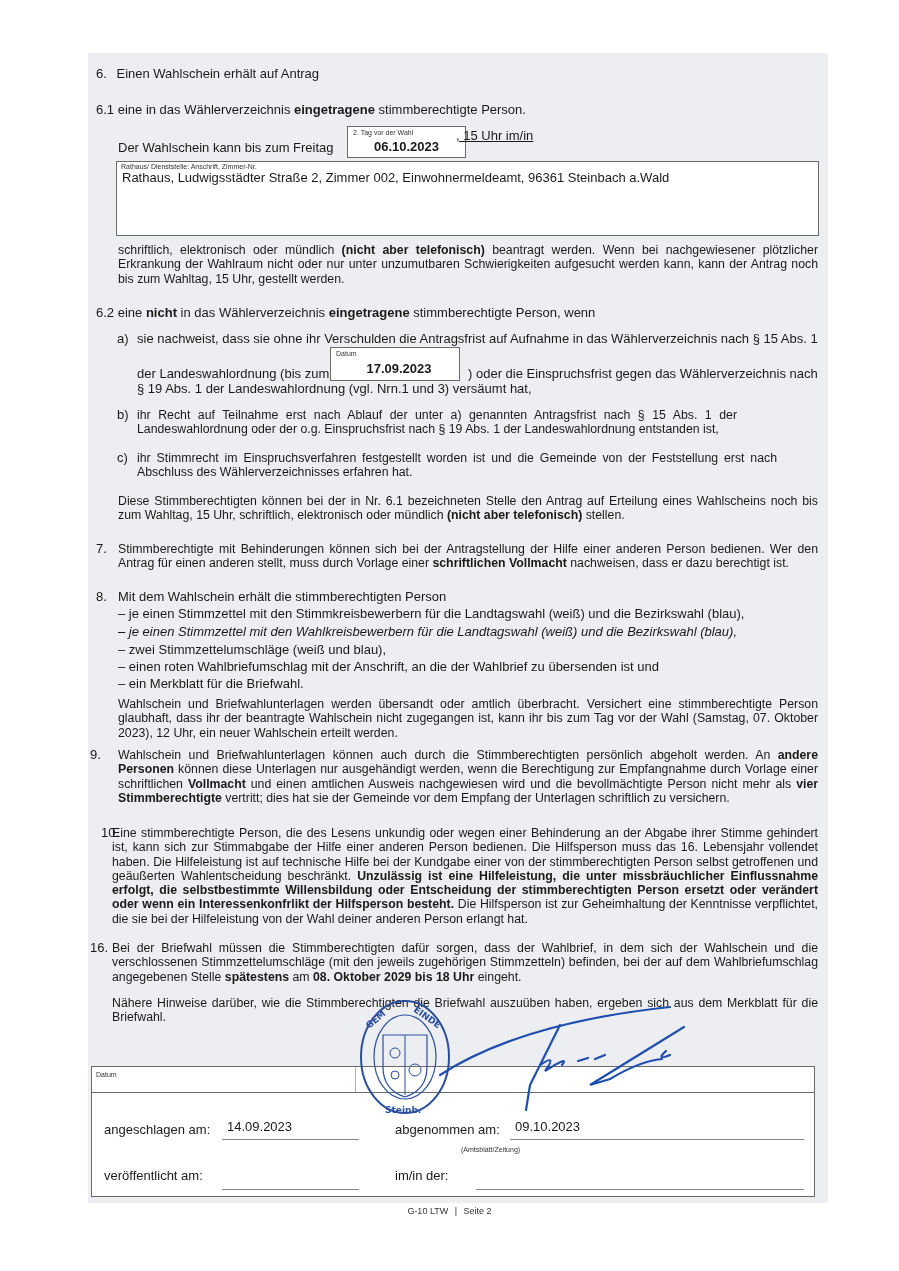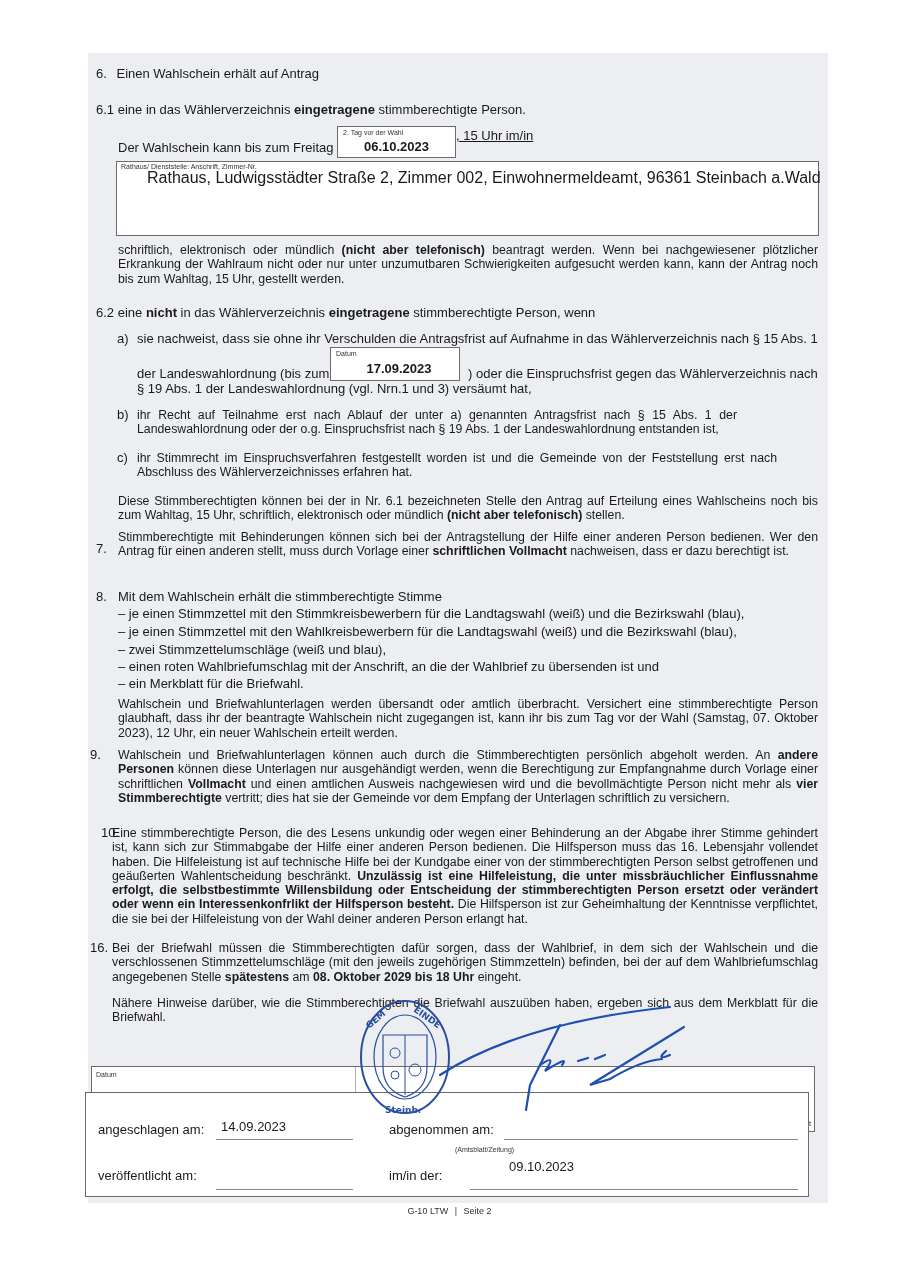--- a/index.html
+++ b/index.html
@@ -31,29 +31,29 @@
   <span>6.</span>
   <span style="margin-left:6px;">Einen Wahlschein erhält auf Antrag</span>
 </div>
 
 <div class="abs t" style="left:96px;top:103px;">
   <span>6.1</span>
   <span>eine in das Wählerverzeichnis </span><b>eingetragene</b><span> stimmberechtigte Person.</span>
 </div>
 
 <div class="abs t" style="left:118px;top:141px;">Der Wahlschein kann bis zum Freitag</div>
-<div class="box" style="left:337px;top:126px;width:117px;height:30px;">
+<div class="box" style="left:347px;top:126px;width:117px;height:30px;">
   <div class="tiny abs" style="left:5px;top:2px;">2. Tag vor der Wahl</div>
   <div class="abs t" style="left:0;top:13px;width:117px;text-align:center;font-weight:bold;">06.10.2023</div>
 </div>
 <div class="abs t" style="left:456px;top:129px;text-decoration:underline;">, 15 Uhr im/in</div>
 
 <div class="box" style="left:116px;top:161px;width:701px;height:73px;">
   <div class="tiny abs" style="left:4px;top:1px;">Rathaus/ Dienststelle: Anschrift, Zimmer-Nr.</div>
-  <div class="abs t" style="left:5px;top:9px;font-size:16px;margin-left:25px;">Rathaus, Ludwigsstädter Straße 2, Zimmer 002, Einwohnermeldeamt, 96361 Steinbach a.Wald</div>
+  <div class="abs t" style="left:5px;top:9px;font-size:13px;">Rathaus, Ludwigsstädter Straße 2, Zimmer 002, Einwohnermeldeamt, 96361 Steinbach a.Wald</div>
 </div>
 
 <div class="abs j" style="left:118px;top:243px;width:700px;">
   <span>schriftlich, elektronisch oder mündlich </span><b>(nicht aber telefonisch)</b><span> beantragt werden. Wenn bei nachgewiesener plötzlicher Erkrankung der Wahlraum nicht oder nur unter unzumutbaren Schwierigkeiten aufgesucht werden kann, kann der Antrag noch bis zum Wahltag, 15 Uhr, gestellt werden.</span>
 </div>
 
 <div class="abs t" style="left:96px;top:306px;">
   <span>6.2</span>
   <span>eine </span><b>nicht</b><span> in das Wählerverzeichnis </span><b>eingetragene</b><span> stimmberechtigte Person, wenn</span>
 </div>
@@ -72,28 +72,28 @@
 <div class="abs j" style="left:137px;top:408px;width:600px;">ihr Recht auf Teilnahme erst nach Ablauf der unter a) genannten Antragsfrist nach § 15 Abs. 1 der Landeswahlordnung oder der o.g. Einspruchsfrist nach § 19 Abs. 1 der Landeswahlordnung entstanden ist,</div>
 
 <div class="abs t" style="left:117px;top:451px;">c)</div>
 <div class="abs j" style="left:137px;top:451px;width:640px;">ihr Stimmrecht im Einspruchsverfahren festgestellt worden ist und die Gemeinde von der Feststellung erst nach Abschluss des Wählerverzeichnisses erfahren hat.</div>
 
 <div class="abs j" style="left:118px;top:494px;width:700px;">
   <span>Diese Stimmberechtigten können bei der in Nr. 6.1 bezeichneten Stelle den Antrag auf Erteilung eines Wahlscheins noch bis zum Wahltag, 15 Uhr, schriftlich, elektronisch oder mündlich </span><b>(nicht aber telefonisch)</b><span> stellen.</span>
 </div>
 
 <div class="abs t" style="left:96px;top:542px;">7.</div>
-<div class="abs j" style="left:118px;top:530px;width:700px;">
+<div class="abs j" style="left:118px;top:542px;width:700px;">
   <span>Stimmberechtigte mit Behinderungen können sich bei der Antragstellung der Hilfe einer anderen Person bedienen. Wer den Antrag für einen anderen stellt, muss durch Vorlage einer </span><b>schriftlichen Vollmacht</b><span> nachweisen, dass er dazu berechtigt ist.</span>
 </div>
 
 <div class="abs t" style="left:96px;top:590px;">8.</div>
-<div class="abs t" style="left:118px;top:590px;">Mit dem Wahlschein erhält die stimmberechtigte Stimme</div>
+<div class="abs t" style="left:118px;top:590px;">Mit dem Wahlschein erhält die stimmberechtigten Person</div>
 <div class="abs t" style="left:118px;top:607px;">– je einen Stimmzettel mit den Stimmkreisbewerbern für die Landtagswahl (weiß) und die Bezirkswahl (blau),</div>
-<div class="abs t" style="left:118px;top:625px;">– je einen Stimmzettel mit den Wahlkreisbewerbern für die Landtagswahl (weiß) und die Bezirkswahl (blau),</div>
+<div class="abs t" style="left:118px;top:625px;font-style:italic;">– je einen Stimmzettel mit den Wahlkreisbewerbern für die Landtagswahl (weiß) und die Bezirkswahl (blau),</div>
 <div class="abs t" style="left:118px;top:643px;">– zwei Stimmzettelumschläge (weiß und blau),</div>
 <div class="abs t" style="left:118px;top:660px;">– einen roten Wahlbriefumschlag mit der Anschrift, an die der Wahlbrief zu übersenden ist und</div>
 <div class="abs t" style="left:118px;top:677px;">– ein Merkblatt für die Briefwahl.</div>
 <div class="abs j" style="left:118px;top:697px;width:700px;">Wahlschein und Briefwahlunterlagen werden übersandt oder amtlich überbracht. Versichert eine stimmberechtigte Person glaubhaft, dass ihr der beantragte Wahlschein nicht zugegangen ist, kann ihr bis zum Tag vor der Wahl (Samstag, 07. Oktober 2023), 12 Uhr, ein neuer Wahlschein erteilt werden.</div>
 
 <div class="abs t" style="left:90px;top:748px;">9.</div>
 <div class="abs j" style="left:118px;top:748px;width:700px;">
   <span>Wahlschein und Briefwahlunterlagen können auch durch die Stimmberechtigten persönlich abgeholt werden. An </span><b>andere Personen</b><span> können diese Unterlagen nur ausgehändigt werden, wenn die Berechtigung zur Empfangnahme durch Vorlage einer schriftlichen </span><b>Vollmacht</b><span> und einen amtlichen Ausweis nachgewiesen wird und die bevollmächtigte Person nicht mehr als </span><b>vier Stimmberechtigte</b><span> vertritt; dies hat sie der Gemeinde vor dem Empfang der Unterlagen schriftlich zu versichern.</span>
 </div>
 
@@ -109,27 +109,27 @@
 <div class="abs j" style="left:112px;top:996px;width:706px;">Nähere Hinweise darüber, wie die Stimmberechtigten die Briefwahl auszuüben haben, ergeben sich aus dem Merkblatt für die Briefwahl.</div>
 
 <div class="box" style="left:91px;top:1024px;width:722px;height:64px;margin-top:42px;">
   <div class="tiny abs" style="left:4px;top:4px;">Datum</div>
   <div class="abs t" style="left:7px;top:45px;font-size:12.6px;">Steinbach a.Wald, 12.09.2023</div>
   <div class="abs t" style="left:383px;top:45px;font-size:12.6px;">Thomas Löffler, 1. Bürgermeister</div>
   <div class="tiny abs" style="right:3px;top:53px;font-size:7.5px;">Unterschrift</div>
   <div class="abs" style="left:263px;top:0;width:0;height:64px;border-left:1px solid #b0b0b0;"></div>
 </div>
 
-<div class="box" style="left:85px;top:1092px;width:722px;height:103px;">
+<div class="box" style="left:91px;top:1092px;width:722px;height:103px;">
   <div class="abs t" style="left:12px;top:30px;">angeschlagen am:</div>
   <div class="abs t" style="left:135px;top:27px;">14.09.2023</div>
   <div class="dline" style="left:130px;top:46px;width:137px;"></div>
 
   <div class="abs t" style="left:303px;top:30px;">abgenommen am:</div>
-  <div class="abs t" style="left:423px;top:27px;margin-top:40px;">09.10.2023</div>
+  <div class="abs t" style="left:423px;top:27px;">09.10.2023</div>
   <div class="dline" style="left:418px;top:46px;width:294px;"></div>
   <div class="tiny abs" style="left:369px;top:53px;">(Amtsblatt/Zeitung)</div>
 
   <div class="abs t" style="left:12px;top:76px;">veröffentlicht am:</div>
   <div class="abs t" style="left:135px;top:73px;"></div>
   <div class="dline" style="left:130px;top:96px;width:137px;"></div>
 
   <div class="abs t" style="left:303px;top:76px;">im/in der:</div>
   <div class="abs t" style="left:390px;top:73px;"></div>
   <div class="dline" style="left:384px;top:96px;width:328px;"></div>

